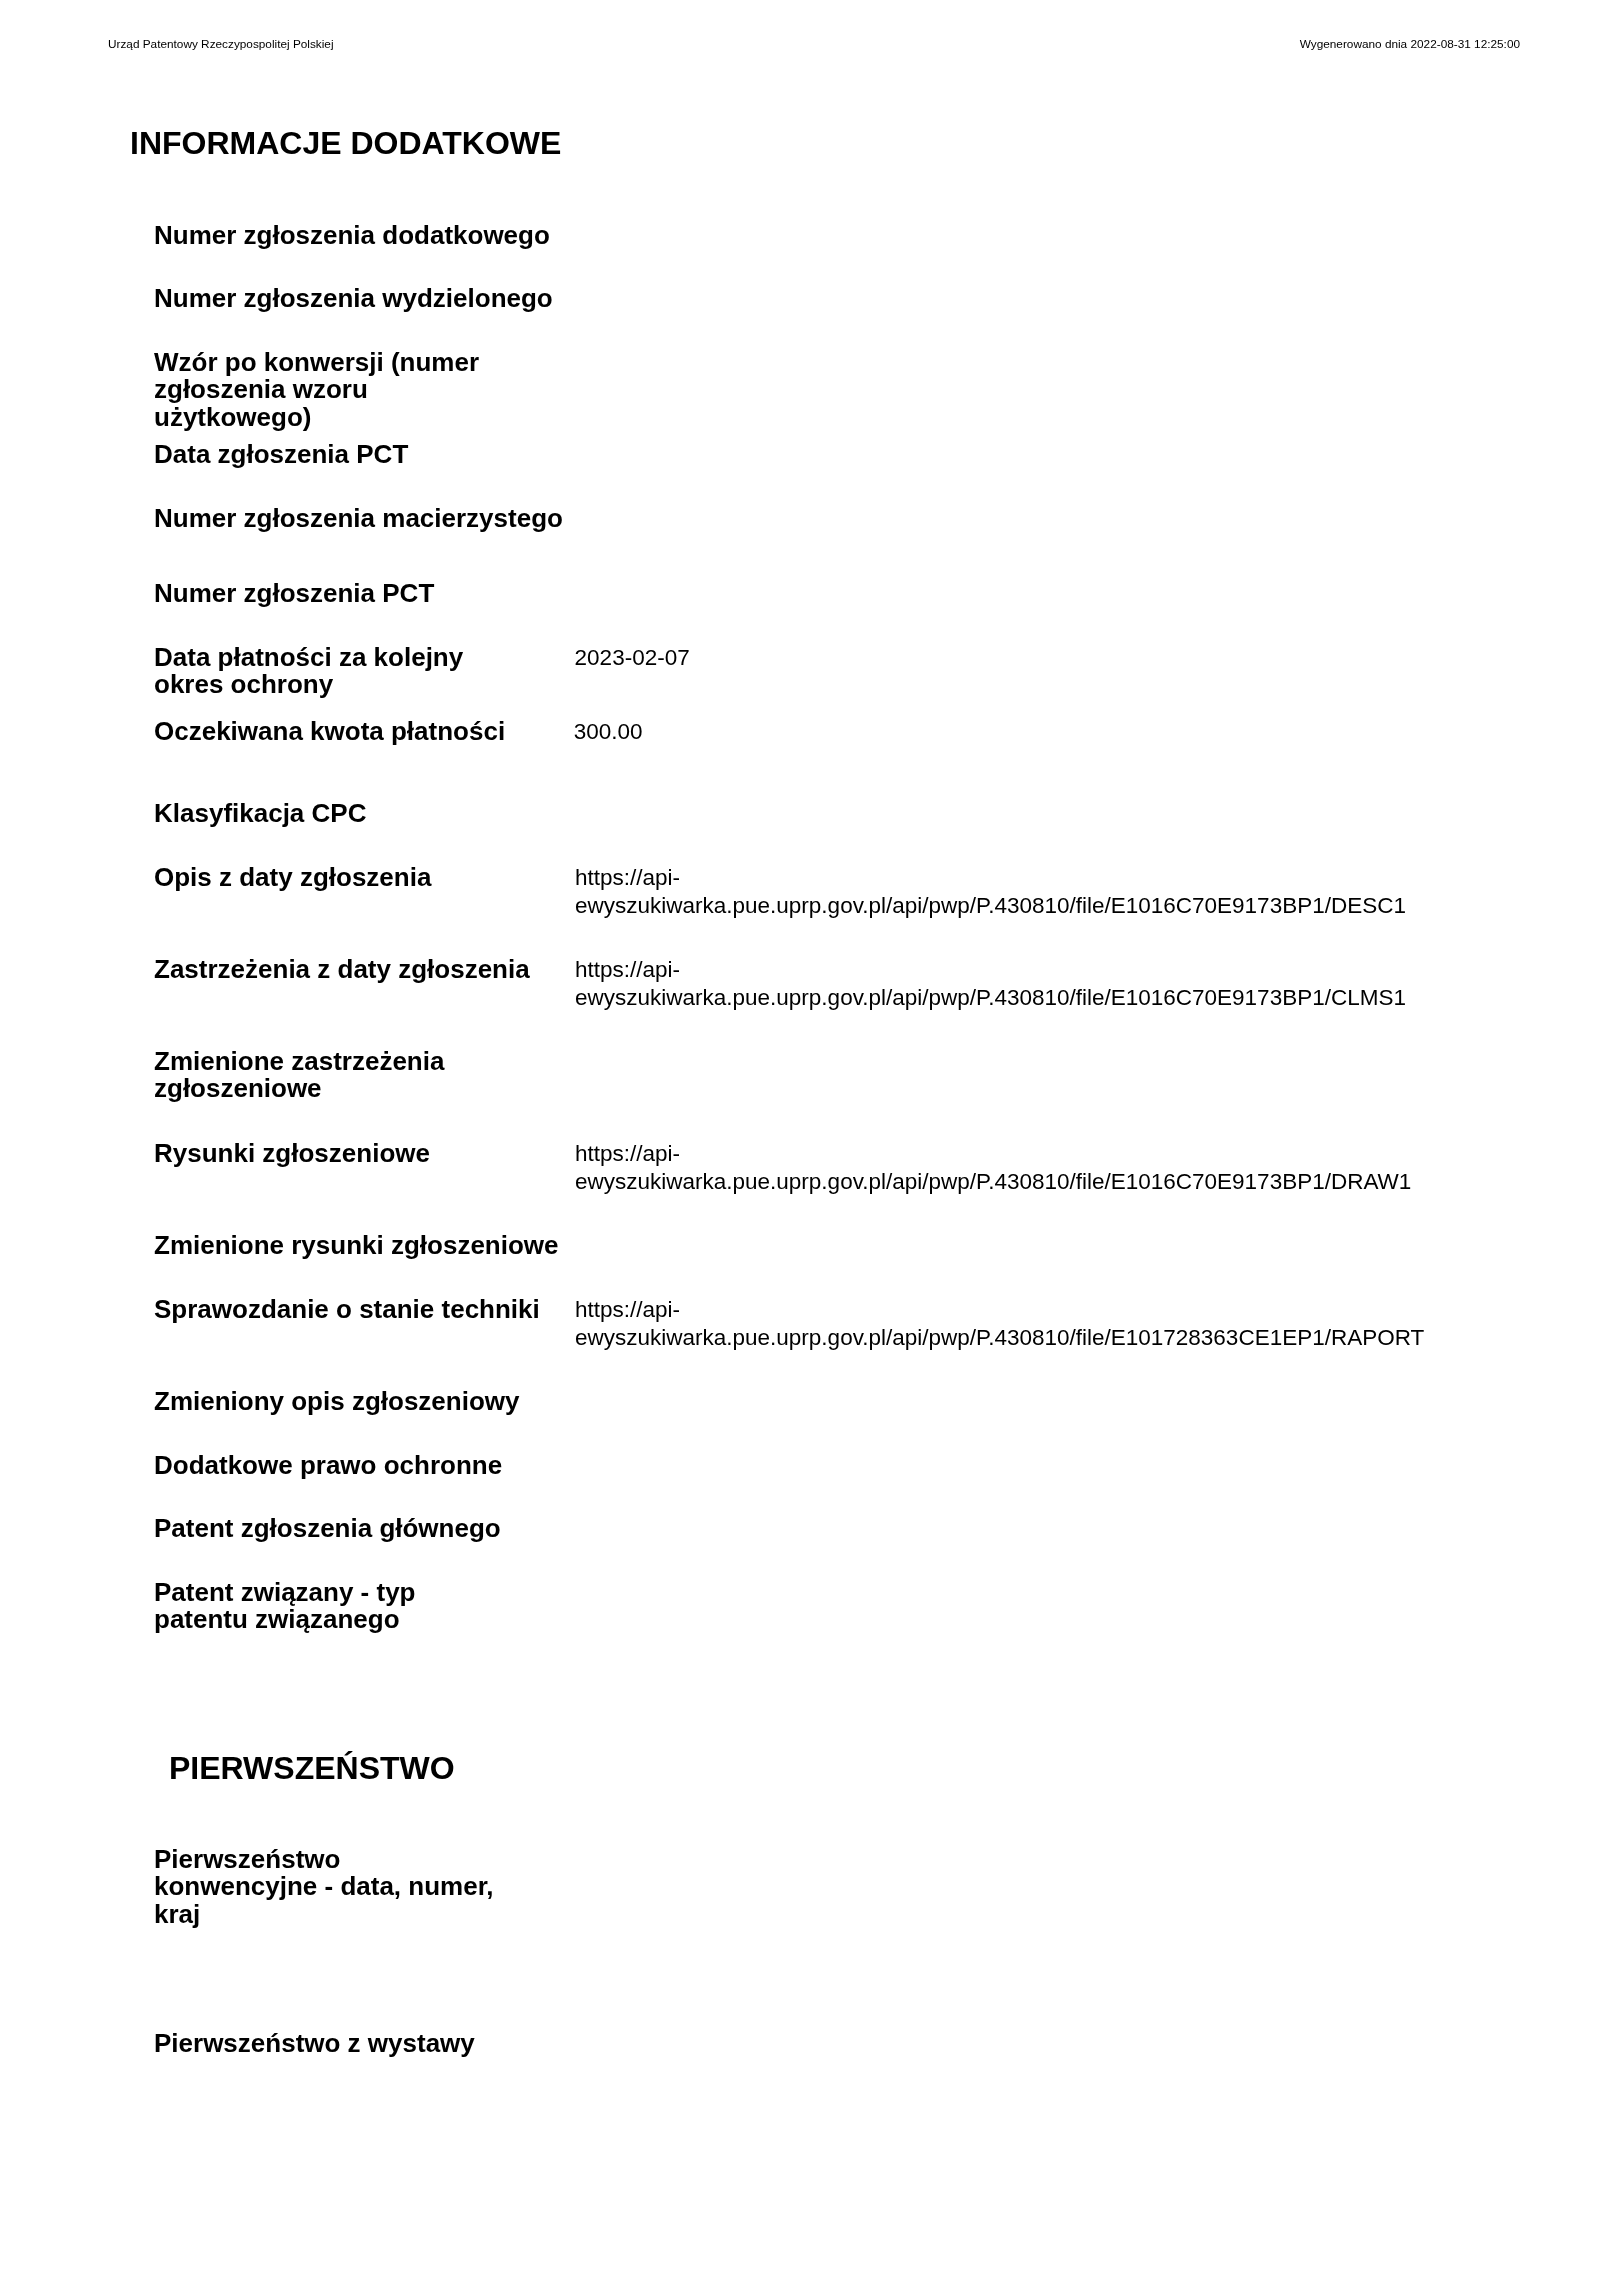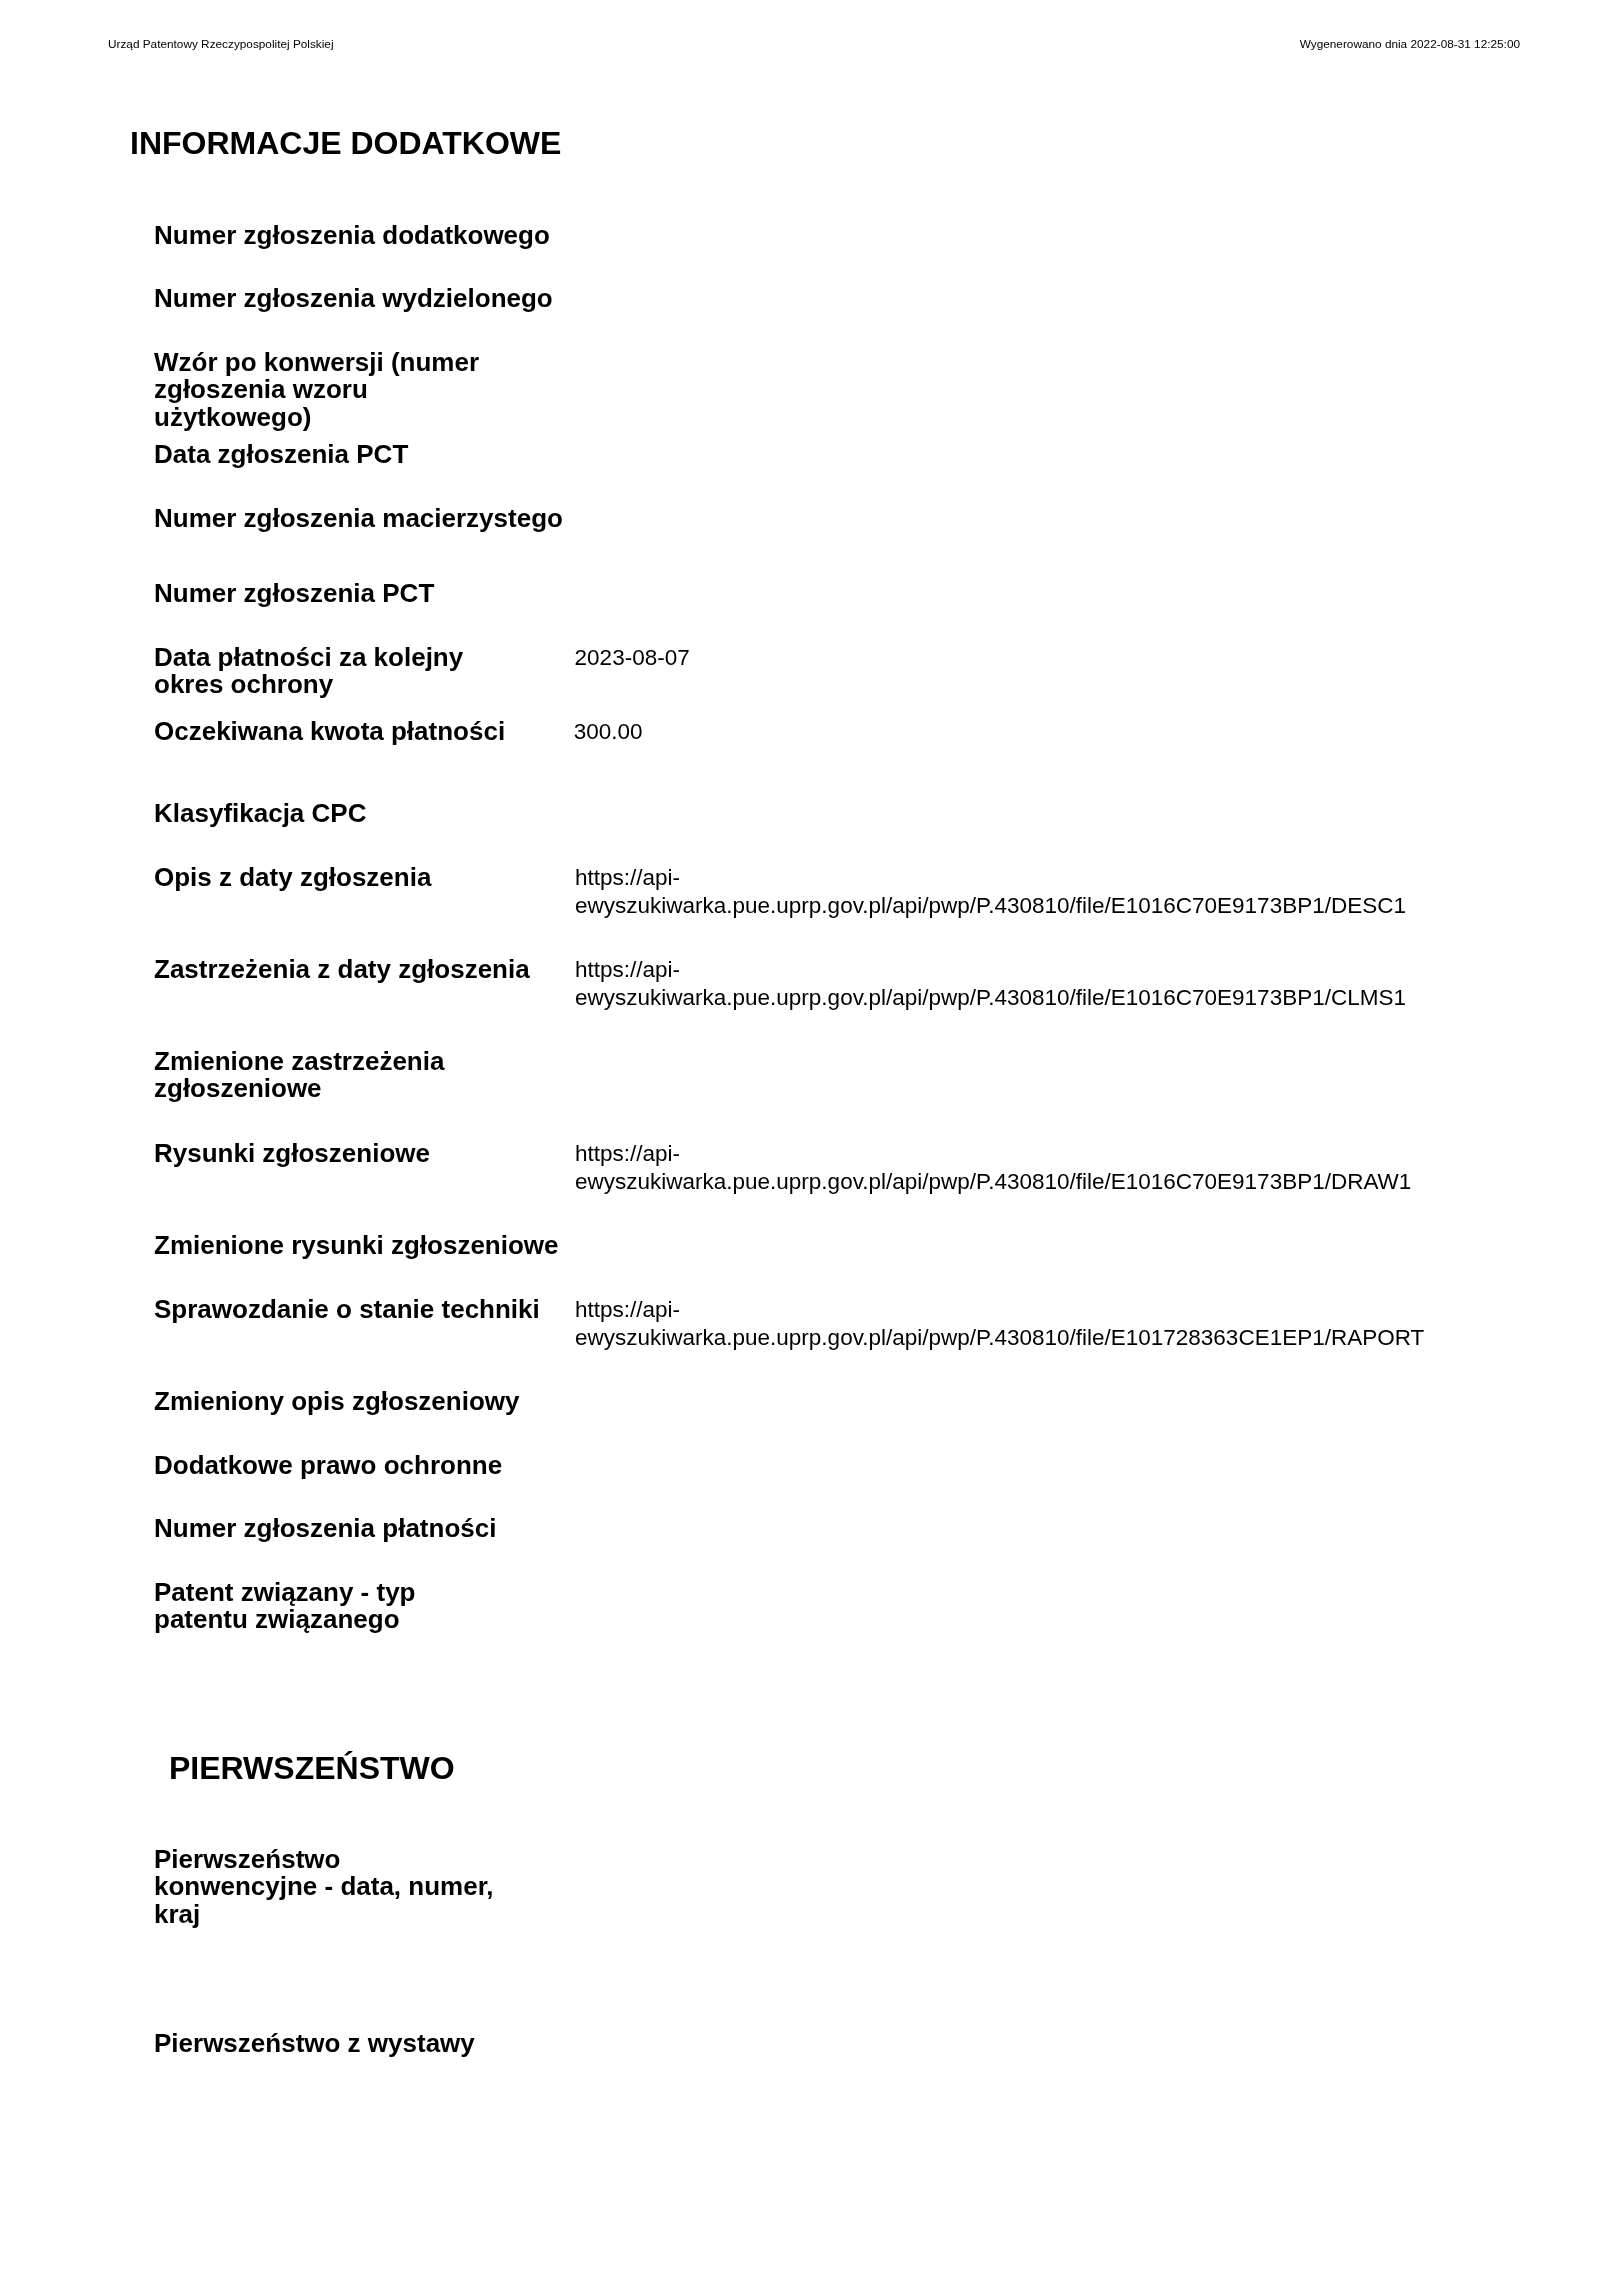--- a/index.html
+++ b/index.html
@@ -39,21 +39,21 @@
 <div class="row" style="top:505px;">
     <div class="lbl">Numer zgłoszenia macierzystego</div>
     <div class="val"></div>
   </div>
 <div class="row" style="top:580px;">
     <div class="lbl">Numer zgłoszenia PCT</div>
     <div class="val"></div>
   </div>
 <div class="row" style="top:644px;">
     <div class="lbl" style="width:363px">Data płatności za kolejny okres ochrony</div>
-    <div class="val" style="margin-left:59px">2023-08-07</div>
+    <div class="val" style="margin-left:59px">2023-02-07</div>
   </div>
 <div class="row" style="top:718px;">
     <div class="lbl">Oczekiwana kwota płatności</div>
     <div class="val">300.00</div>
   </div>
 <div class="row" style="top:800px;gap:12px;">
     <div class="lbl">Klasyfikacja CPC</div>
     <div class="val"></div>
   </div>
 <div class="row" style="top:864px;">
@@ -82,21 +82,21 @@
   </div>
 <div class="row" style="top:1388px;">
     <div class="lbl">Zmieniony opis zgłoszeniowy</div>
     <div class="val"></div>
   </div>
 <div class="row" style="top:1452px;">
     <div class="lbl">Dodatkowe prawo ochronne</div>
     <div class="val"></div>
   </div>
 <div class="row" style="top:1515px;">
-    <div class="lbl">Numer zgłoszenia płatności</div>
+    <div class="lbl">Patent zgłoszenia głównego</div>
     <div class="val"></div>
   </div>
 <div class="row" style="top:1579px;">
     <div class="lbl" style="width:353px">Patent związany - typ patentu związanego</div>
     <div class="val" style="margin-left:69px"></div>
   </div>
 
 <h1 class="sec-title" style="top:1750px;margin-left:39px;">PIERWSZEŃSTWO</h1>
 
 <div class="row" style="top:1846px;">

